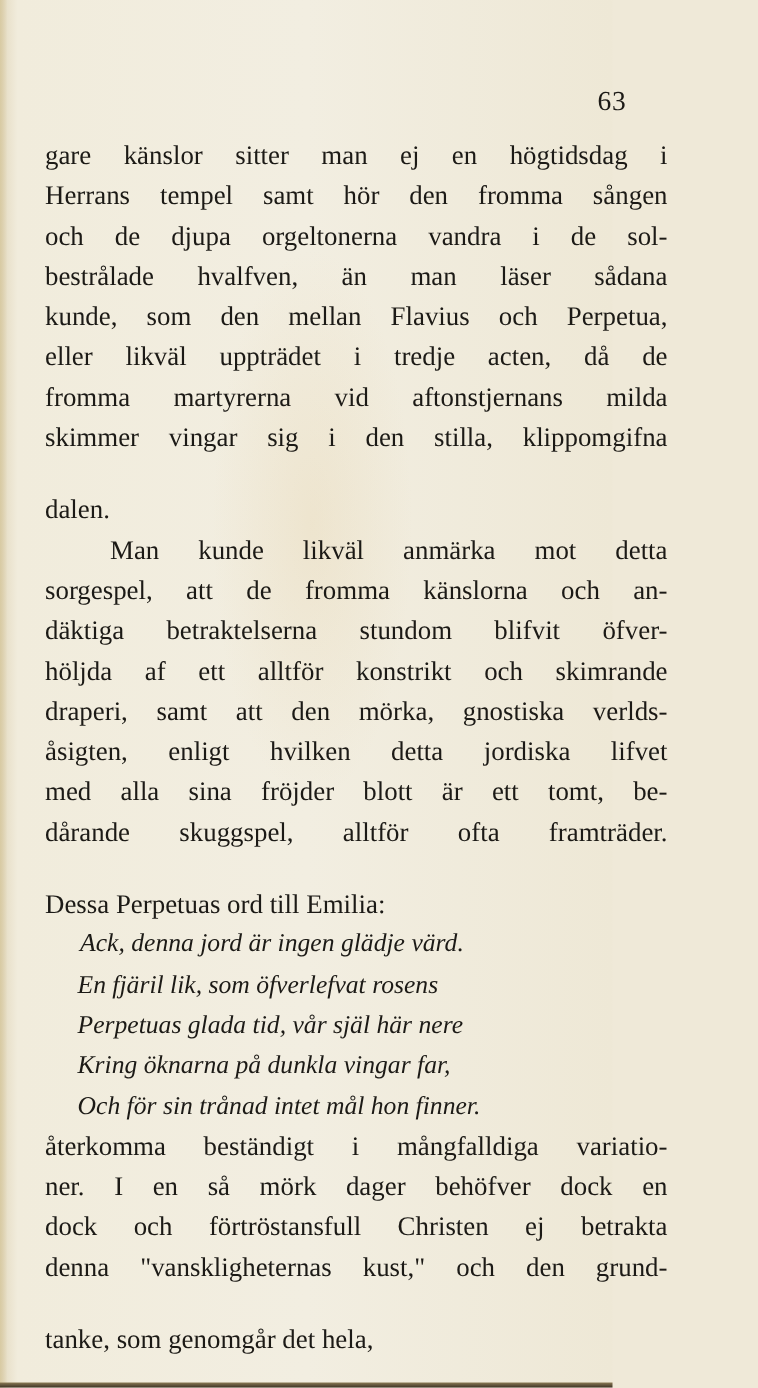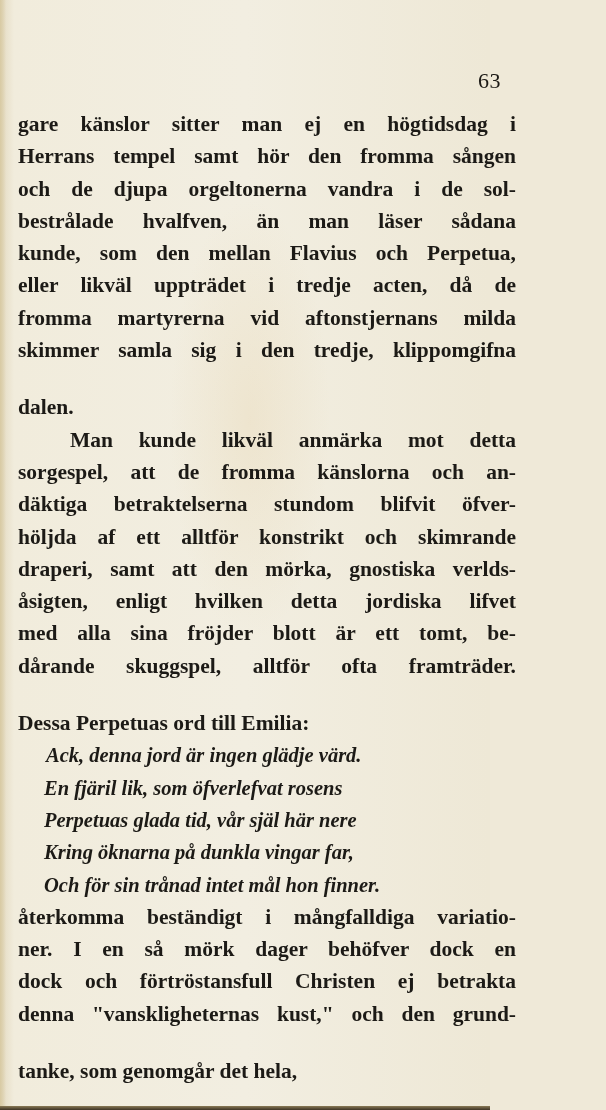--- a/index.html
+++ b/index.html
@@ -24,21 +24,21 @@
   }
   .bottom-edge {
     position: absolute; left: 0; right: 0; bottom: 0; height: 4px;
     background: linear-gradient(180deg, #8a7a55, #3d3325);
   }
   .page-number {
     position: absolute; left: 478px; top: 68px;
     font-size: 22px; letter-spacing: 0.5px;
   }
   .text-block {
-    position: absolute; left: 18px; top: 108px; width: 498px; font-weight: bold;
+    position: absolute; left: 36px; top: 108px; width: 498px;
   }
   .line {
     height: 32.3px; line-height: 32.3px;
     font-size: 21.5px;
     white-space: nowrap;
     text-align: justify; text-align-last: justify;
   }
   .line.last { text-align-last: left; margin-top: 25px; }
   .line.indent { padding-left: 52px; }
   .verse {
@@ -57,21 +57,21 @@
 
   <div class="text-block">
     <div>
       <div class="line">gare känslor sitter man ej en högtidsdag i</div>
       <div class="line">Herrans tempel samt hör den fromma sången</div>
       <div class="line">och de djupa orgeltonerna vandra i de sol-</div>
       <div class="line">bestrålade hvalfven, än man läser sådana</div>
       <div class="line">kunde, som den mellan Flavius och Perpetua,</div>
       <div class="line">eller likväl uppträdet i tredje acten, då de</div>
       <div class="line">fromma martyrerna vid aftonstjernans milda</div>
-      <div class="line">skimmer samla sig i den tredje, klippomgifna</div>
+      <div class="line">skimmer vingar sig i den stilla, klippomgifna</div>
       <div class="line last">dalen.</div>
     </div>
 
     <div>
       <div class="line indent">Man kunde likväl anmärka mot detta</div>
       <div class="line">sorgespel, att de fromma känslorna och an-</div>
       <div class="line">däktiga betraktelserna stundom blifvit öfver-</div>
       <div class="line">höljda af ett alltför konstrikt och skimrande</div>
       <div class="line">draperi, samt att den mörka, gnostiska verlds-</div>
       <div class="line">åsigten, enligt hvilken detta jordiska lifvet</div>

